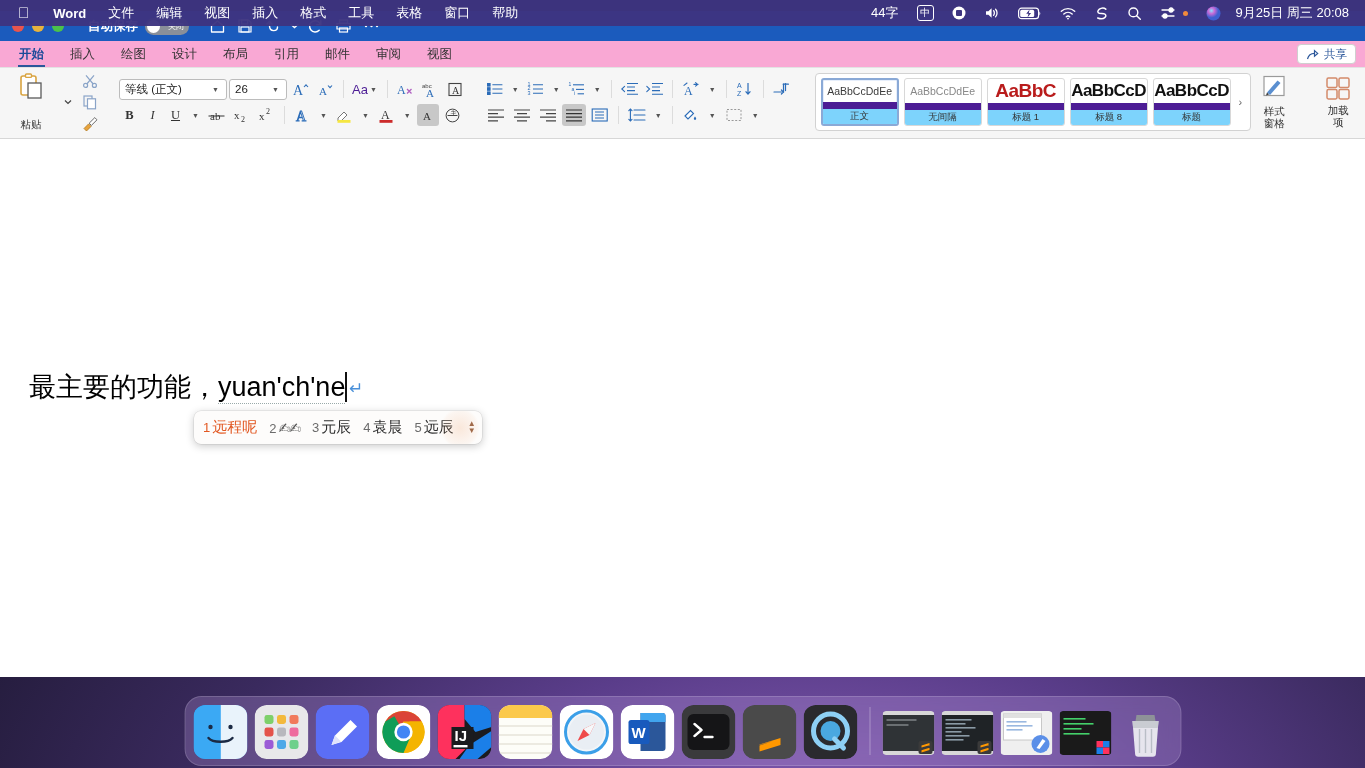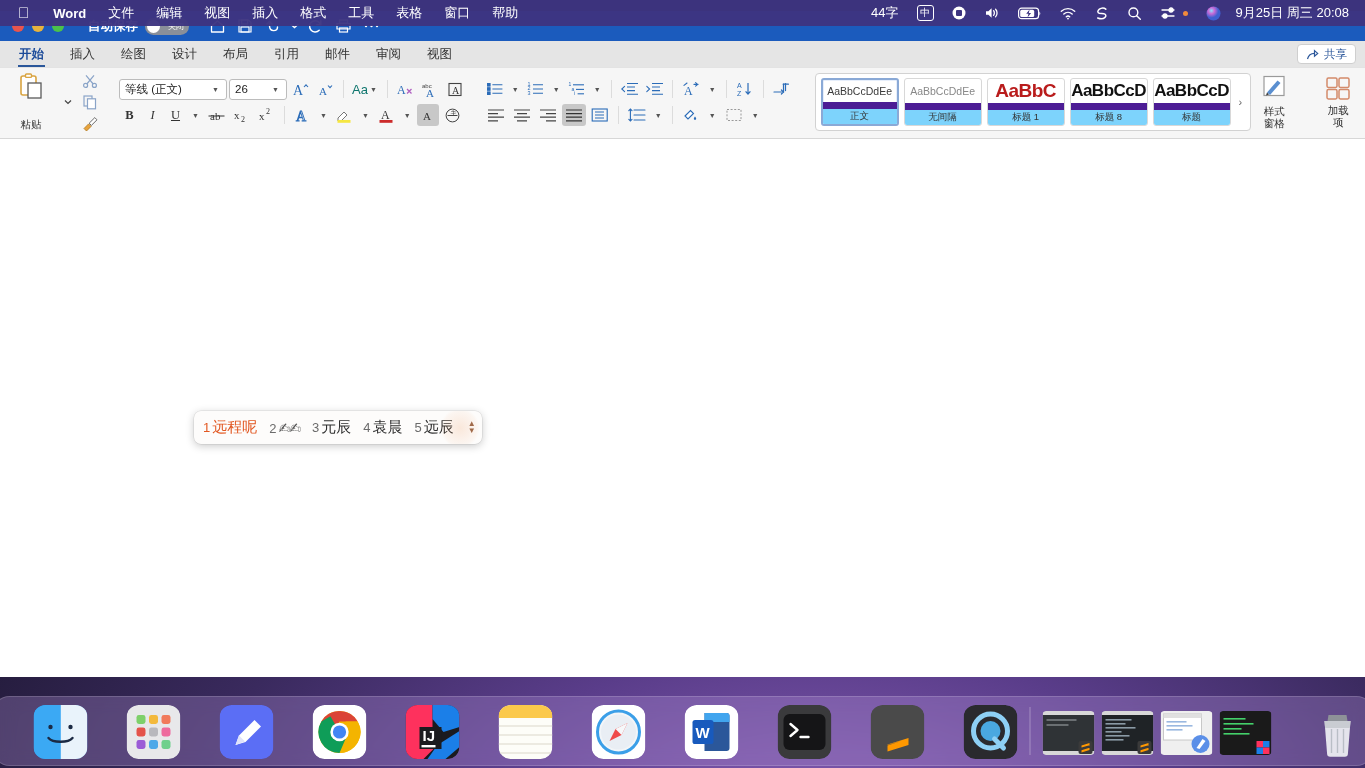--- a/index.html
+++ b/index.html
@@ -69,21 +69,21 @@
   }
   .tb-right { margin-left: auto; display: flex; align-items: center; padding-right: 10px; gap: 8px; }
   .searchbox {
     display: flex; align-items: center; gap: 7px;
     background: #2f6ccb; border-radius: 5px; height: 22px; padding: 0 10px;
     font-size: 12px; font-weight: bold; color: #dfe8f7; min-width: 230px;
   }
 
   
   .ribbon-tabs {
-    height: 27px; background: #e5e5e5; border-bottom: 1px solid #e3e3e3;
+    height: 27px; background: #f9a8d4; border-bottom: 1px solid #e3e3e3;
     display: flex; align-items: flex-end; padding-left: 6px; position: relative;
   }
   .rtab {
     font-size: 12.5px; color: #333; padding: 0 13px 4px 13px; position: relative; cursor: default;
   }
   .rtab.active { color: #1b4a99; font-weight: bold; }
   .rtab.active::after {
     content: ""; position: absolute; left: 12px; right: 12px; bottom: 0; height: 2px; background: #2b579a;
   }
   .share-btn {
@@ -177,21 +177,21 @@
 
   
   .dock {
     position: absolute; left: 50%; transform: translateX(-50%); bottom: 2px;
     height: 70px; display: flex; align-items: flex-end; gap: 7px;
     background: rgba(180,150,215,0.30); border: 1px solid rgba(255,255,255,0.16);
     border-radius: 17px; padding: 5px 8px 6px 8px; z-index: 50;
     backdrop-filter: blur(8px);
   }
   .dock-icon { width: 54px; height: 54px; border-radius: 12px; position: relative; overflow: hidden;
-    display: flex; align-items: center; justify-content: center; margin-left: 32px; }
+    display: flex; align-items: center; justify-content: center; }
   .dock-sep { width: 1px; height: 48px; background: rgba(255,255,255,0.32); margin: 0 5px 4px 5px; }
   .win-thumb { width: 52px; height: 44px; border-radius: 4px; position: relative; overflow: hidden; margin-bottom: 4px; }
 </style>
 </head>
 <body>
 
 <div id="root">
   <div class="wallpaper"></div>
 
   <div class="menubar">
@@ -417,21 +417,21 @@
                 </svg>
             </div>
             <div class="tbtn">
               <svg width="19" height="17" viewBox="0 0 19 17">
                   <text x="3" y="14" font-size="11" font-family="Liberation Serif, serif" fill="#2b6cb8">A</text>
                   <path d="M12 4.5l2 2.2 2-2.2" fill="none" stroke="#2b6cb8" stroke-width="1.1"></path>
                 </svg>
             </div>
             <div class="sep" style="height:18px;"></div>
             <div class="tbtn" style="min-width:30px;">
-              <span style="font-size:13px;color:#0f766e;">Aa</span>
+              <span style="font-size:13px;color:#4c1d95;">Aa</span>
               <span class="caret">▼</span>
             </div>
             <div class="sep" style="height:18px;"></div>
             <div class="tbtn">
               <svg width="19" height="17" viewBox="0 0 19 17">
                   <text x="1" y="13" font-size="12" font-family="Liberation Serif, serif" fill="#2b6cb8">A</text>
                   <path d="M11 8l4.5 4.5M15.5 8L11 12.5" stroke="#b060c0" stroke-width="1.3"></path>
                 </svg>
             </div>
             <div class="tbtn">
@@ -713,20 +713,23 @@
           </svg>
           <span class="bl">
             <span>加载</span><br>
             <span>项</span>
           </span>
         </div>
       </div>
     </div>
 
     <div class="canvas">
+      <div class="docline l2">
+        <span>最主要的功能，</span><span class="composing">yuan'ch'ne</span><span class="cursor"></span><span class="pilcrow">↵</span>
+      </div>
 
       <div class="ime">
         <div class="cand active">
           <span class="num">1</span>
           <span class="txt">远程呢</span>
         </div>
         <div class="cand">
           <span class="num">2</span>
           <span class="txt" style="font-size:14px;color:#555;letter-spacing:-1px;">✍✍</span>
         </div>

